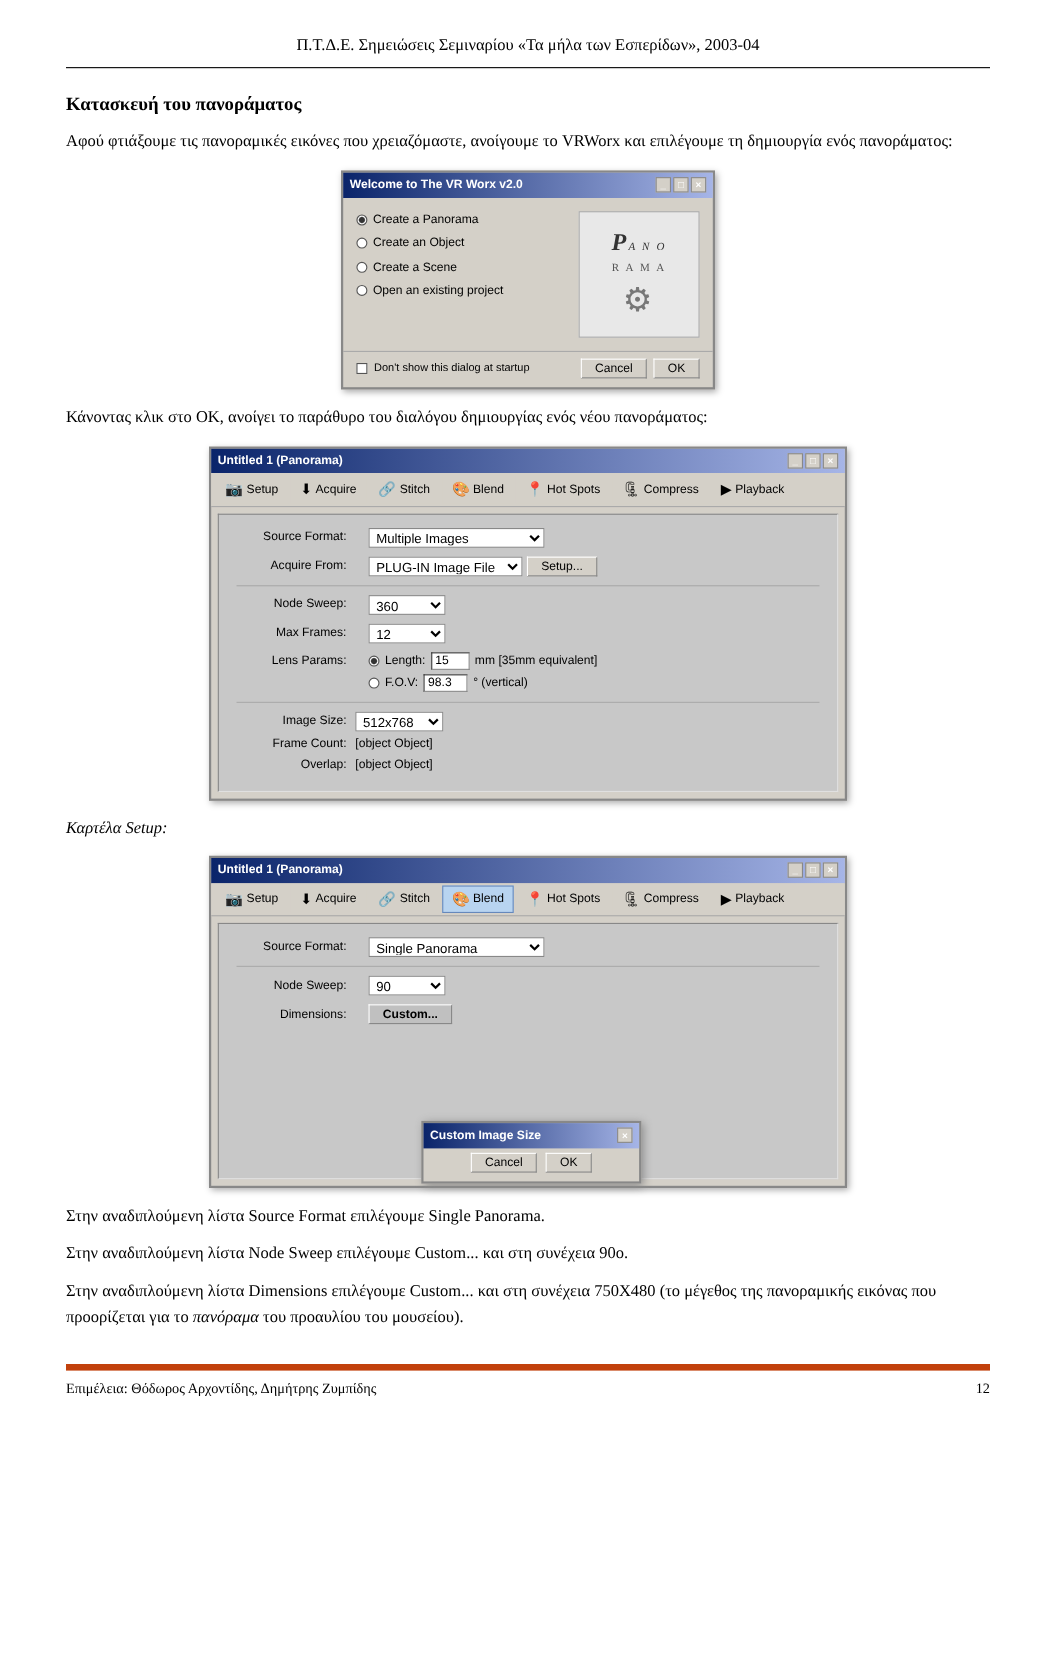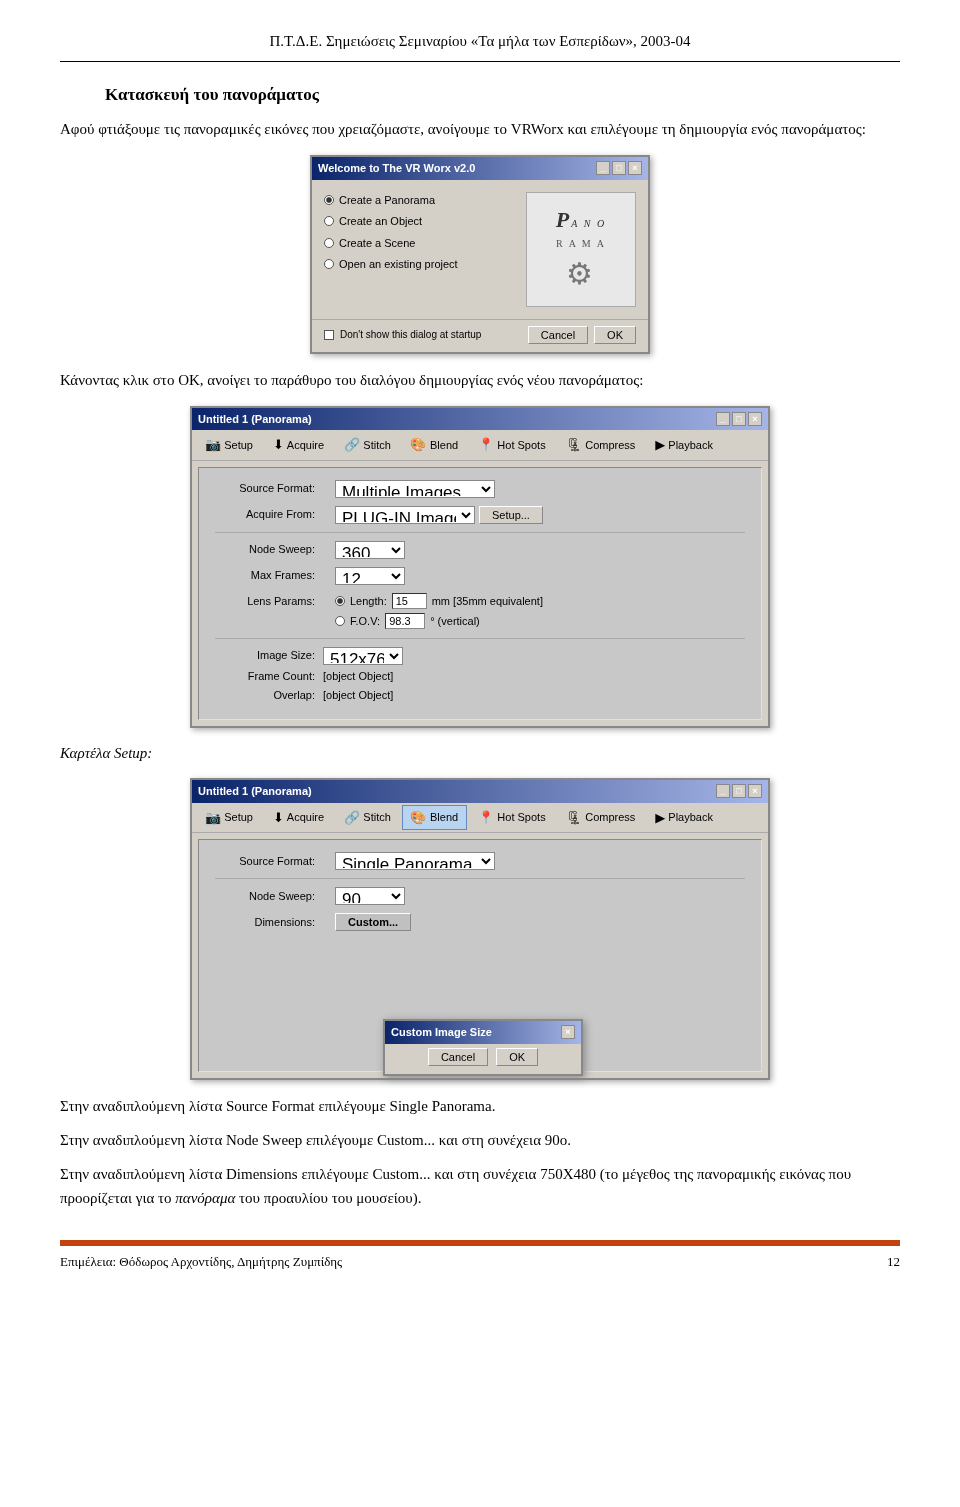--- a/index.html
+++ b/index.html
@@ -17,21 +17,20 @@
       text-align: center;
       font-size: 15px;
       margin-bottom: 20px;
       border-bottom: 1px solid #000;
       padding-bottom: 8px;
     }
     .section-title {
       font-size: 17px;
       font-weight: bold;
       margin-bottom: 10px;
-      margin-left: 45px;
     }
     .body-text {
       font-size: 15px;
       margin-bottom: 10px;
       line-height: 1.6;
     }
     .italic { font-style: italic; }
     .screenshot-container {
       display: flex;
       justify-content: center;
@@ -220,21 +219,21 @@
       color: #000;
     }
     .form-control {
       display: flex;
       align-items: center;
       gap: 4px;
     }
     .win-select {
       background: #fff;
       border: 1px solid #888;
-      font-size: 17px;
+      font-size: 12px;
       padding: 1px 2px;
       height: 18px;
       font-family: Arial, sans-serif;
     }
     .form-separator {
       height: 1px;
       background: #aaa;
       margin: 8px 0;
     }
     .lens-group {

